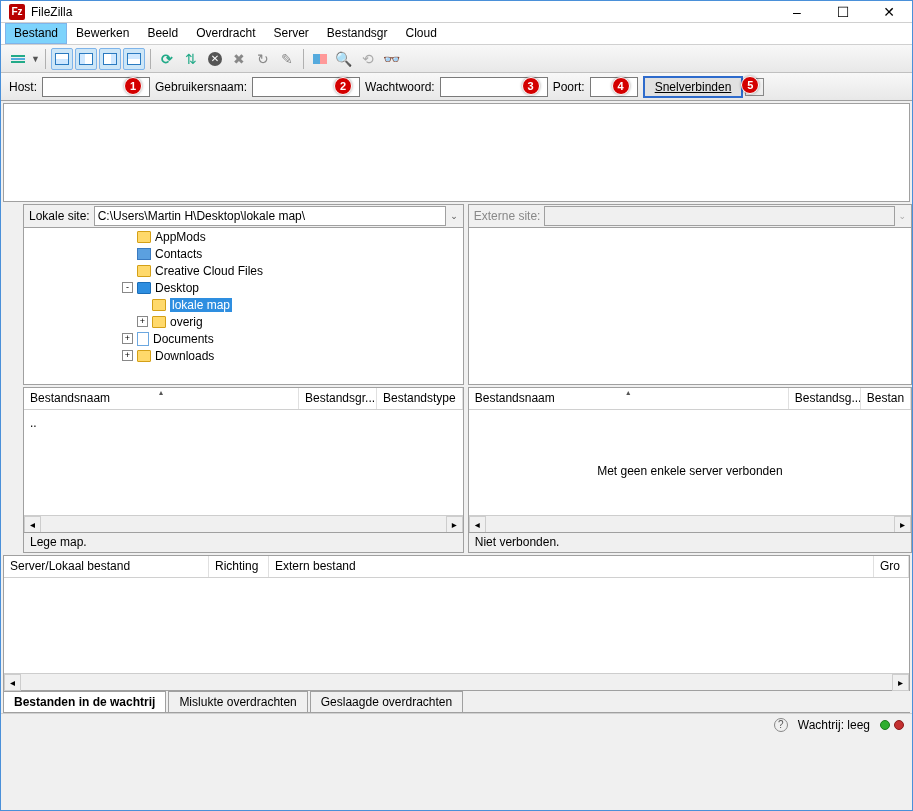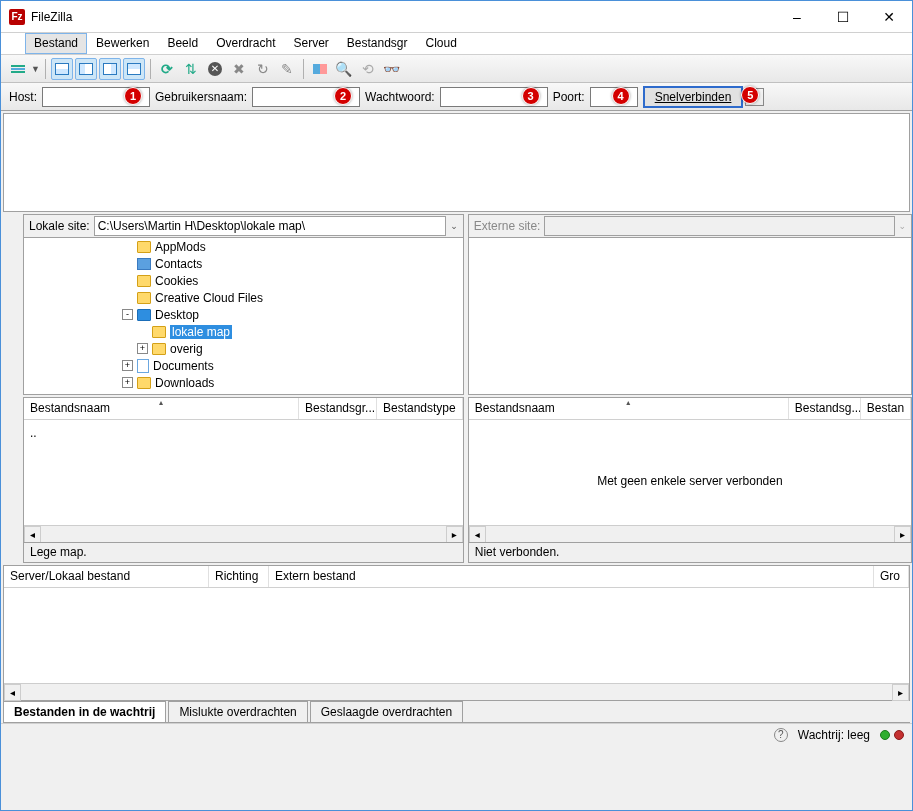--- a/index.html
+++ b/index.html
@@ -8,21 +8,21 @@
     font-size: 12px;
     background: #f0f0f0;
     width: 913px;
     height: 811px;
     overflow: hidden;
     border: 1px solid #4a90d9;
     position: relative;
   }
   
   .titlebar {
-    height: 32px;
+    height: 22px;
     background: #fff;
     display: flex;
     align-items: center;
     padding: 0 0 0 8px;
     border-bottom: 1px solid #d0d0d0;
   }
   .titlebar .icon-fz {
     width: 16px; height: 16px; background: #b80000;
     color: #fff; font-size: 10px; font-weight: bold;
     display: flex; align-items: center; justify-content: center;
@@ -42,24 +42,23 @@
     background: #fff;
     display: flex;
     border-bottom: 1px solid #d0d0d0;
     padding-left: 4px;
   }
   .menubar .menu-item {
     padding: 3px 9px;
     cursor: default;
   }
   .menubar .menu-item.highlight {
-    background: #e5e5e5;
+    background: #7dd3fc;
     border: 1px solid #7eb4ea;
     padding: 2px 8px;
-    margin-left: 20px;
   }
   
   .toolbar {
     height: 28px;
     background: linear-gradient(#f8f8f8, #e8e8e8);
     border-bottom: 1px solid #c0c0c0;
     display: flex;
     align-items: center;
     padding: 0 6px;
     gap: 2px;
@@ -420,31 +419,20 @@
         <div class="tree-item">
           <span class="spacer"></span>
           <span class="spacer"></span>
           <span class="spacer"></span>
           <span class="spacer"></span>
           <span class="spacer"></span>
           <span class="spacer"></span>
           <span style="display:inline-block;width:15px"></span>
           <span class="contact-icon"></span>
           <span class="label">Contacts</span>
-        </div>
-        <div class="tree-item">
-          <span class="spacer"></span>
-          <span class="spacer"></span>
-          <span class="spacer"></span>
-          <span class="spacer"></span>
-          <span class="spacer"></span>
-          <span class="spacer"></span>
-          <span style="display:inline-block;width:15px"></span>
-          <span class="folder-icon"></span>
-          <span class="label">Cookies</span>
         </div>
         <div class="tree-item">
           <span class="spacer"></span>
           <span class="spacer"></span>
           <span class="spacer"></span>
           <span class="spacer"></span>
           <span class="spacer"></span>
           <span class="spacer"></span>
           <span style="display:inline-block;width:15px"></span>
           <span class="folder-icon"></span>

